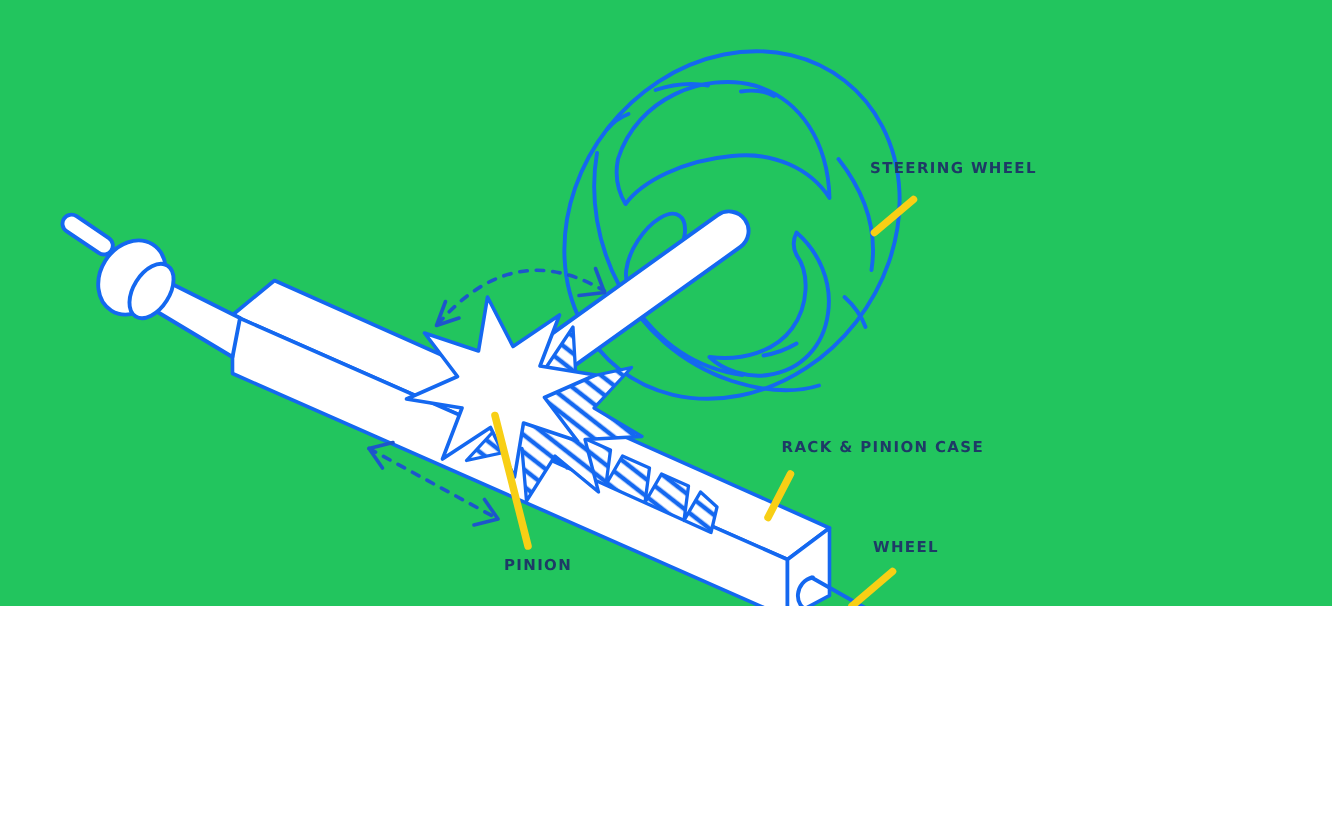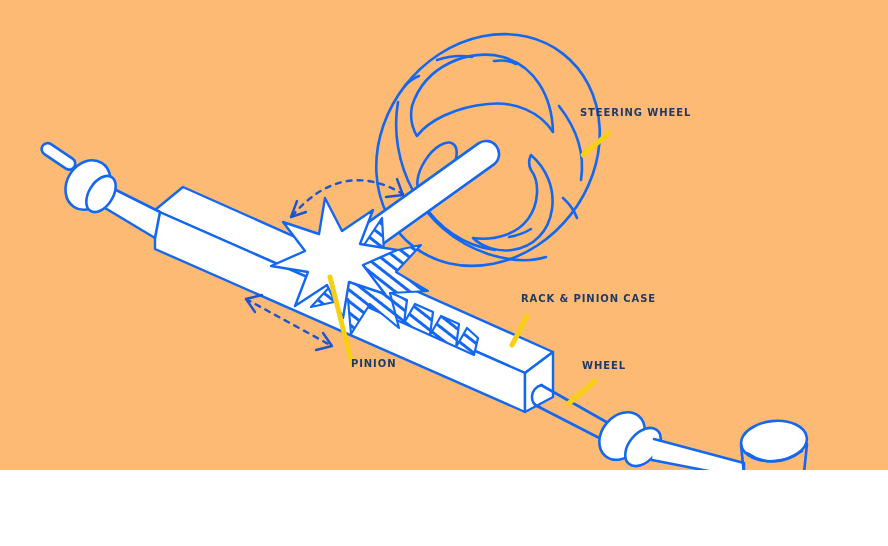--- a/index.html
+++ b/index.html
@@ -1,16 +1,16 @@
 <!DOCTYPE html>
 <html><head>
 <meta charset="utf-8">
 <style>
   html,body{margin:0;padding:0;background:#fff;}
-  .stage{position:relative;width:888px;height:470px;background:#fdba74;overflow:hidden;
+  .stage{position:relative;width:888px;height:404px;background:#22c55e;overflow:hidden;
          font-family:"DejaVu Sans","Liberation Sans",sans-serif;}
   .stage svg{position:absolute;left:0;top:0;}
   .diagram-label{position:absolute;font-weight:800;font-size:10px;letter-spacing:.9px;
          color:#1e3a66;white-space:nowrap;font-family:"DejaVu Sans","Liberation Sans",sans-serif;}
 </style>
 </head>
 <body>
 
 <div class="stage">
 <svg width="888" height="546" viewBox="0 0 888 546">
@@ -103,14 +103,14 @@
     <line x1="609" y1="133" x2="583" y2="155"></line>
     <line x1="527" y1="316" x2="512" y2="345"></line>
     <line x1="595" y1="381" x2="568" y2="404"></line>
     <line x1="330" y1="277" x2="352" y2="364"></line>
   </g>
 </svg>
 
 <div class="diagram-label" style="left:580px;top:107px;">STEERING WHEEL</div>
 <div class="diagram-label" style="left:521px;top:293px;">RACK &amp; PINION CASE</div>
 <div class="diagram-label" style="left:582px;top:360px;">WHEEL</div>
-<div class="diagram-label" style="left:336px;top:358px;margin-left:15px;">PINION</div>
+<div class="diagram-label" style="left:336px;top:372px;">PINION</div>
 </div>
 
 </body></html>

